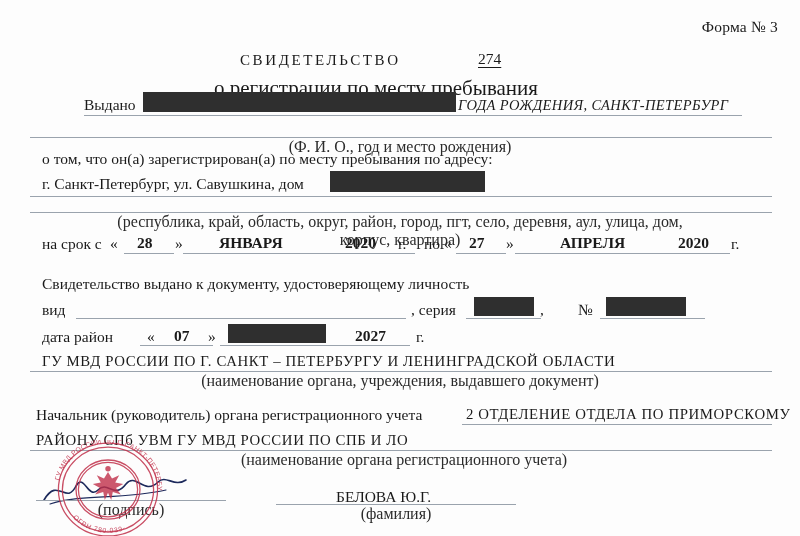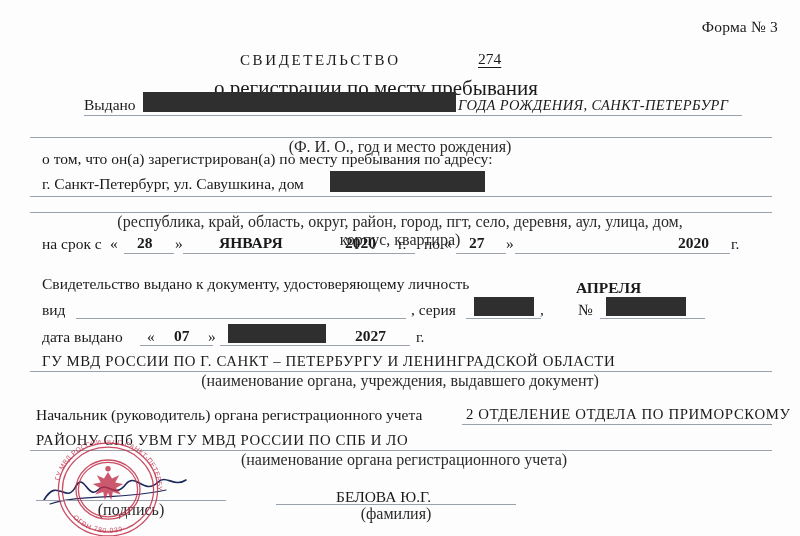--- a/index.html
+++ b/index.html
@@ -142,42 +142,42 @@
   <div class="lbl" style="left:42px; top:235px;">на срок с</div>
   <div class="lbl" style="left:110px; top:235px;">«</div>
   <div class="lbl bold" style="left:137px; top:234px;">28</div>
   <div class="lbl" style="left:175px; top:235px;">»</div>
   <div class="lbl bold" style="left:219px; top:234px;">ЯНВАРЯ</div>
   <div class="lbl bold" style="left:345px; top:234px;">2020</div>
   <div class="lbl" style="left:398px; top:235px;">г.</div>
   <div class="lbl" style="left:424px; top:235px;">по «</div>
   <div class="lbl bold" style="left:469px; top:234px;">27</div>
   <div class="lbl" style="left:506px; top:235px;">»</div>
-  <div class="lbl bold" style="left:576px; top:234px;margin-top:45px;">АПРЕЛЯ</div>
+  <div class="lbl bold" style="left:560px; top:234px;">АПРЕЛЯ</div>
   <div class="lbl bold" style="left:678px; top:234px;">2020</div>
   <div class="lbl" style="left:731px; top:235px;">г.</div>
 
   <div class="rule" style="left:124px; top:253px; width:50px;"></div>
   <div class="rule" style="left:183px; top:253px; width:232px;"></div>
   <div class="rule" style="left:456px; top:253px; width:50px;"></div>
   <div class="rule" style="left:515px; top:253px; width:215px;"></div>
 
   <div class="lbl" style="left:42px; top:275px;">Свидетельство выдано к документу, удостоверяющему личность</div>
 
   <div class="lbl" style="left:42px; top:301px;">вид</div>
   <div class="lbl" style="left:411px; top:301px;">, серия</div>
   <div class="redact" style="left:474px; top:297px; width:60px; height:19px;"></div>
   <div class="lbl" style="left:540px; top:301px;">,</div>
   <div class="lbl" style="left:578px; top:301px;">№</div>
   <div class="redact" style="left:606px; top:297px; width:80px; height:19px;"></div>
   <div class="rule" style="left:76px; top:318px; width:330px;"></div>
   <div class="rule" style="left:466px; top:318px; width:75px;"></div>
   <div class="rule" style="left:600px; top:318px; width:105px;"></div>
 
-  <div class="lbl" style="left:42px; top:328px;">дата выдано</div>
+  <div class="lbl" style="left:42px; top:328px;">дата район</div>
   <div class="lbl" style="left:147px; top:328px;">«</div>
   <div class="lbl bold" style="left:174px; top:327px;">07</div>
   <div class="lbl" style="left:208px; top:328px;">»</div>
   <div class="redact" style="left:228px; top:324px; width:98px; height:19px;"></div>
   <div class="lbl bold" style="left:355px; top:327px;">2027</div>
   <div class="lbl" style="left:416px; top:328px;">г.</div>
   <div class="rule" style="left:140px; top:345px; width:73px;"></div>
   <div class="rule" style="left:220px; top:345px; width:190px;"></div>
 
   <div class="lbl spaced" style="left:42px; top:353px;">ГУ  МВД  РОССИИ  ПО  Г. САНКТ – ПЕТЕРБУРГУ  И  ЛЕНИНГРАДСКОЙ ОБЛАСТИ</div>

